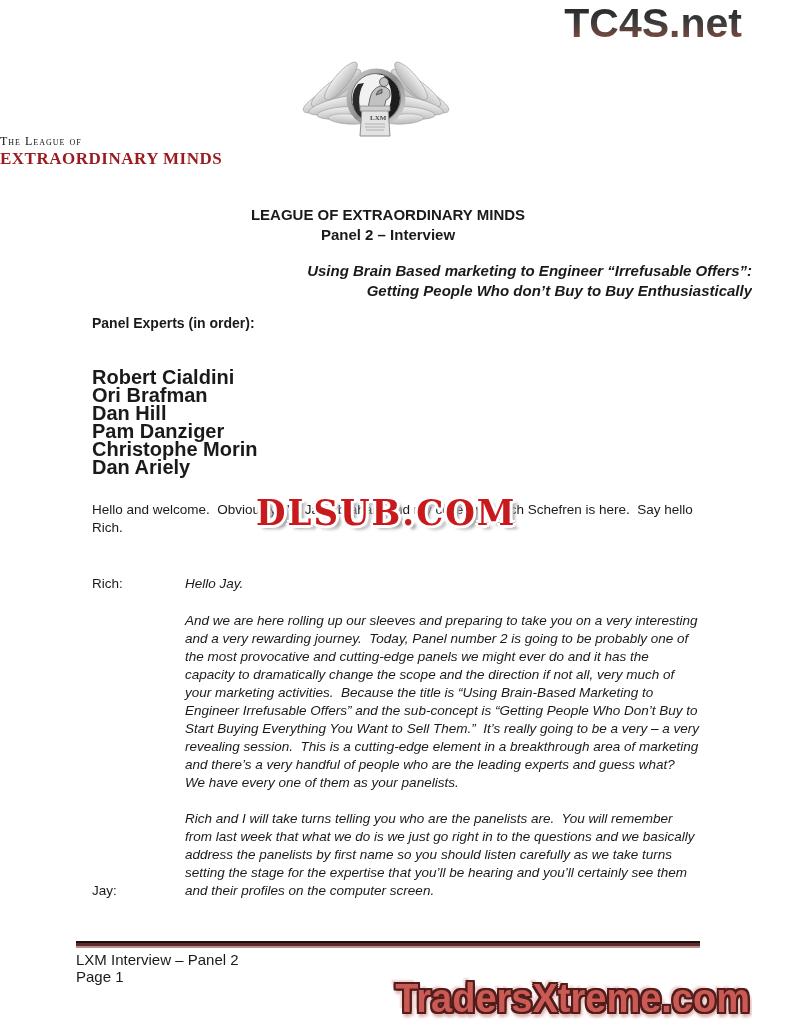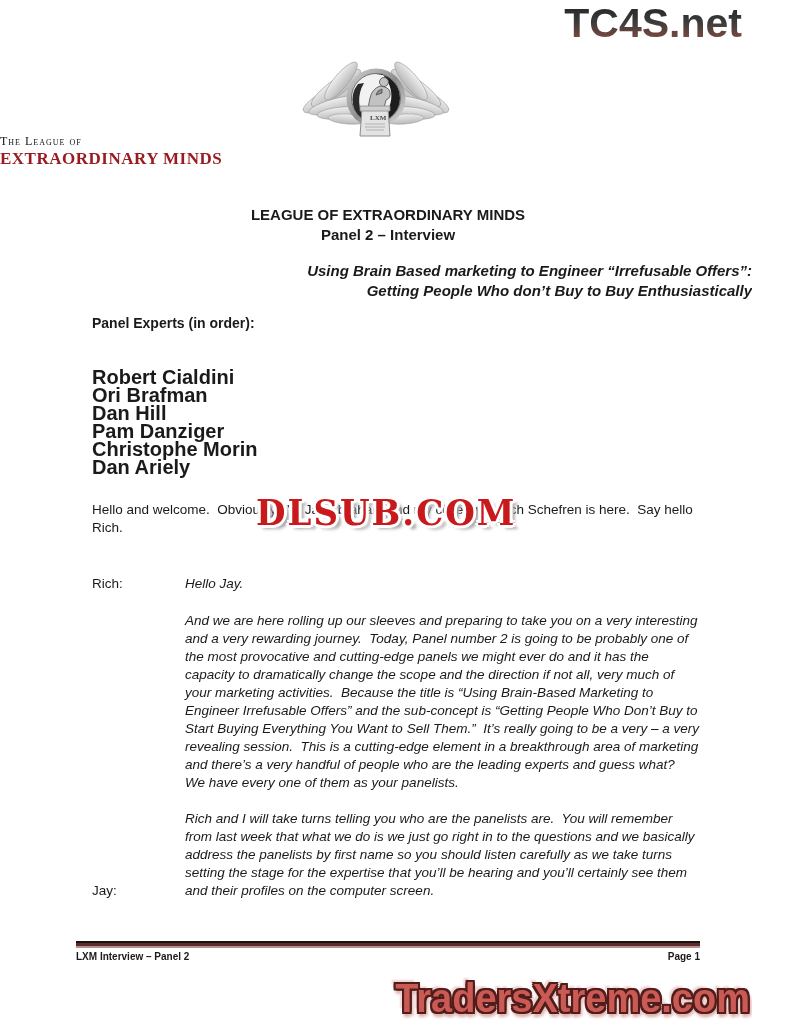--- a/index.html
+++ b/index.html
@@ -127,22 +127,23 @@
     border-top: 2px solid #1c0f0f;
     border-bottom: 2px solid #b98e8e;
   }
   .footer-row {
     position: absolute;
     top: 951px;
     left: 76px;
     width: 624px;
     display: flex;
     justify-content: space-between;
-    font-size: 10px;
-    font-weight: bold;
+    font-size: 15px;
+    font-weight: normal;
+    flex-direction: column;
   }
 
   
   .tradersx {
     position: absolute;
     top: 977px;
     right: 2px;
     font-size: 38px;
     font-weight: bold;
     letter-spacing: 0px;

